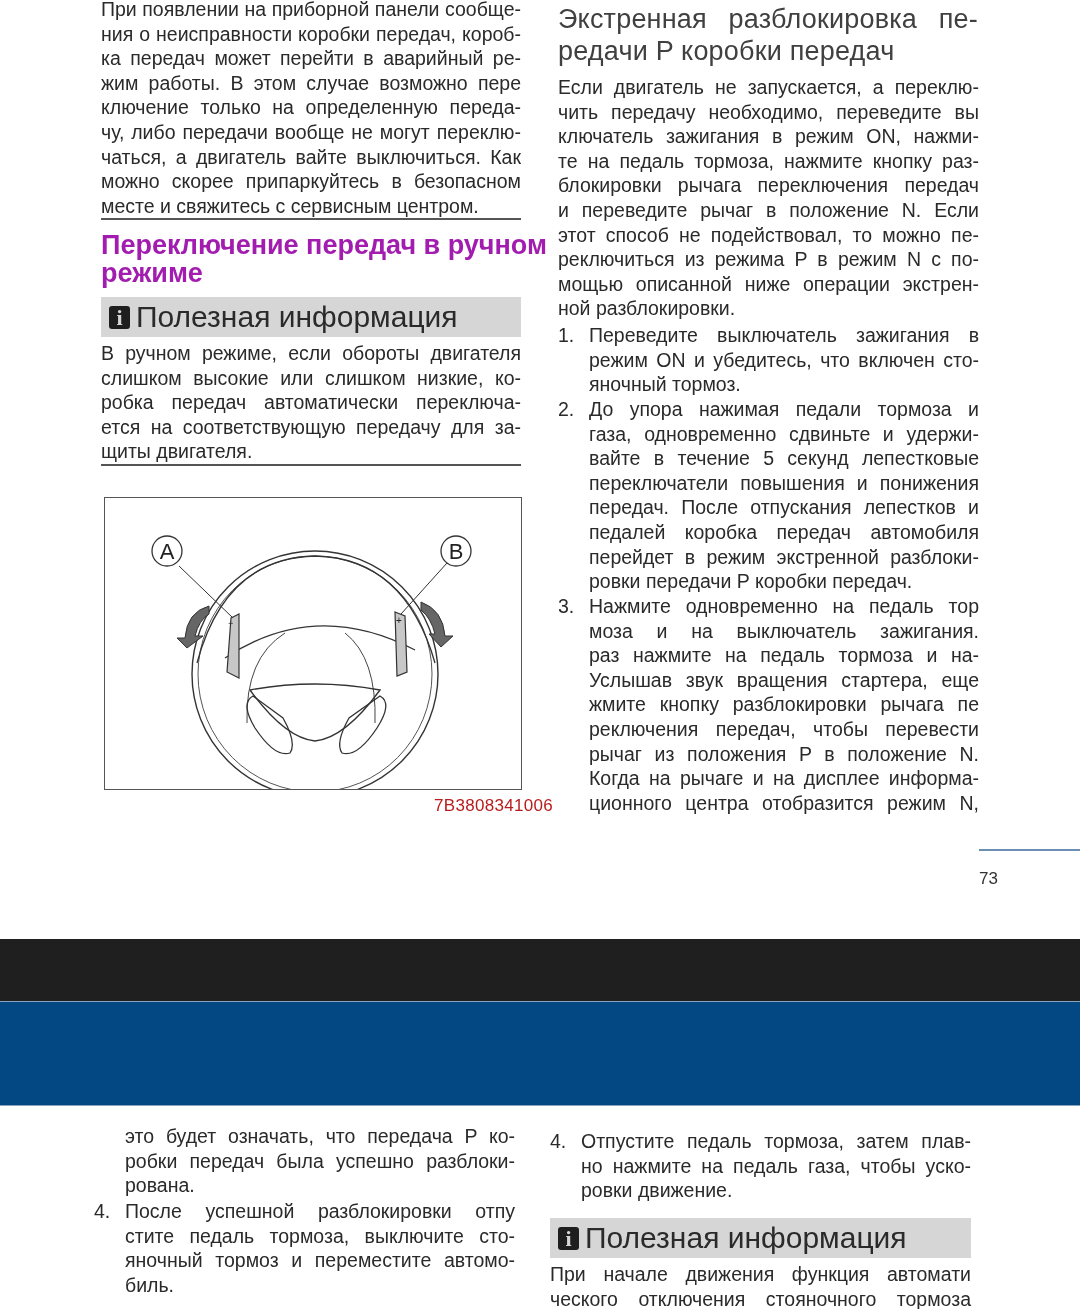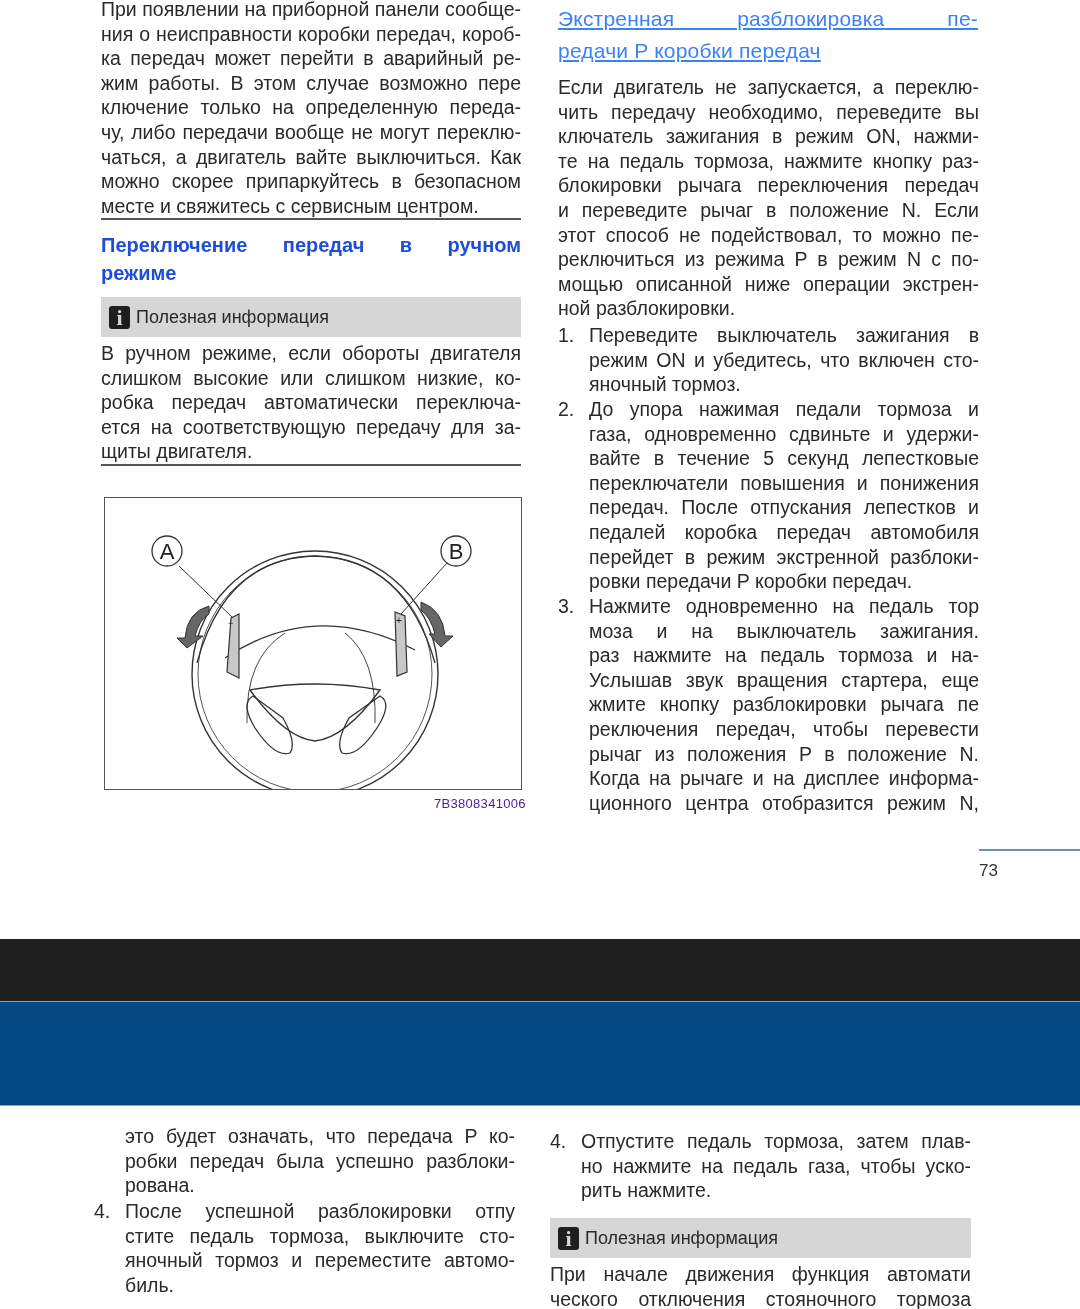--- a/index.html
+++ b/index.html
@@ -11,41 +11,41 @@
   }
   .abs { position: absolute; }
   .para {
     font-size: 19.5px; line-height: 24.6px; text-align: justify;
     text-align-last: left; margin: 0;
   }
   .line { display: block; white-space: nowrap; text-align-last: justify; }
   .line.last { text-align-last: left; }
   .rule { position: absolute; height: 2px; background: #555; }
   .heading-bold {
-    font-weight: bold; font-size: 20px; line-height: 28px; color: #1d4ed8;
+    font-weight: bold; font-size: 27px; line-height: 28px; color: #a21caf;
   }
   .info-bar {
     position: absolute; background: #d6d6d6; height: 40px;
     display: flex; align-items: center;
   }
   .info-icon {
     width: 21px; height: 23px; background: #1e1e1e; border-radius: 3px;
     color: #d6d6d6; font-family: "Liberation Serif", serif; font-weight: bold;
     font-size: 22px; line-height: 23px; text-align: center; margin-left: 8px; margin-right: 6px;
   }
-  .info-title { font-size: 18px; color: #2a2a2a; }
+  .info-title { font-size: 30px; color: #2a2a2a; }
   .blue-title {
-    color: #3b82f6; font-size: 21px; line-height: 32px; letter-spacing: 0.2px; text-decoration: underline;
+    color: #404040; font-size: 27px; line-height: 32px; letter-spacing: 0.2px;
   }
   .list-item { position: absolute; }
   .list-num { position: absolute; left: 0; top: 0; font-size: 19.5px; line-height: 24.6px; }
   .list-body { position: absolute; }
   .figure-box { position: absolute; border: 1.5px solid #555; background: #fff; }
-  .fig-code { font-size: 13px; color: #4c1d95; letter-spacing: 0.3px; }
-  .page-num { font-size: 17px; color: #333; }
+  .fig-code { font-size: 17px; color: #b91c1c; letter-spacing: 0.3px; }
+  .page-num { font-size: 17px; color: #333; margin-top: 8px; }
   .band-dark { position: absolute; left: 0; width: 1080px; background: #1f1f1f; }
   .band-blue { position: absolute; left: 0; width: 1080px; background: #034882;
     border-top: 1px solid #8aa3bd; border-bottom: 1px solid #8aa3bd; }
 </style>
 </head>
 <body>
 
 <div>
 
   <div class="abs para" style="left:101px; top:-3px; width:420px;">
@@ -195,21 +195,21 @@
       <span class="line">яночный тормоз и переместите автомо-</span>
       <span class="line last">биль.</span>
     </div>
   </div>
 
   <div class="list-item" style="left:550px; top:1129px; width:421px;">
     <span class="list-num">4.</span>
     <div class="list-body para" style="left:31px; width:390px;">
       <span class="line">Отпустите педаль тормоза, затем плав-</span>
       <span class="line">но нажмите на педаль газа, чтобы уско-</span>
-      <span class="line last">рить нажмите.</span>
+      <span class="line last">ровки движение.</span>
     </div>
   </div>
 
   <div class="info-bar" style="left:550px; top:1218px; width:421px;">
     <div class="info-icon">i</div>
     <span class="info-title">Полезная информация</span>
   </div>
   <div class="abs para" style="left:550px; top:1262px; width:421px;">
     <span class="line">При начале движения функция автомати</span>
     <span class="line">ческого отключения стояночного тормоза</span>

